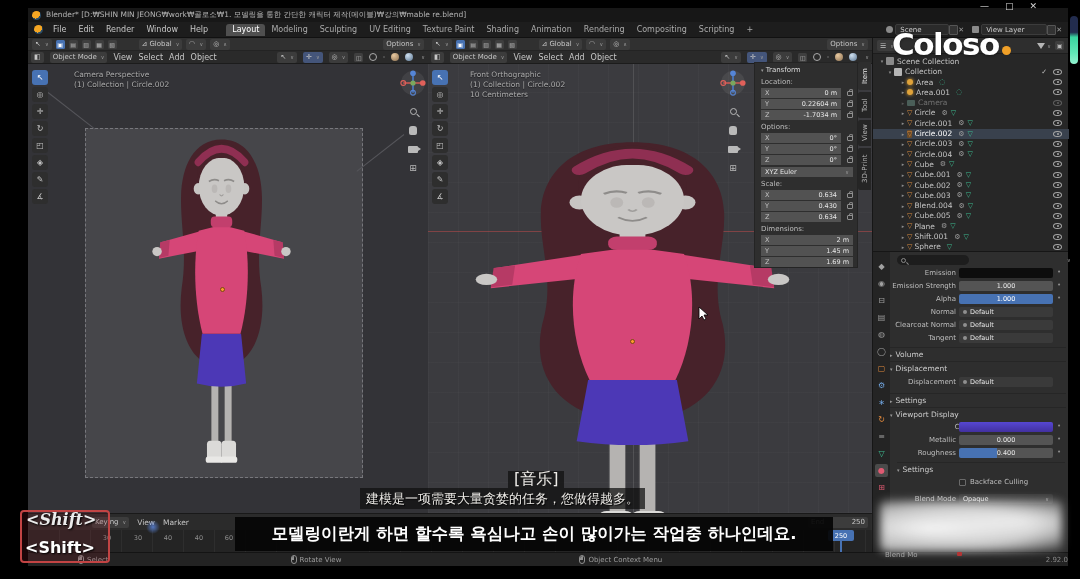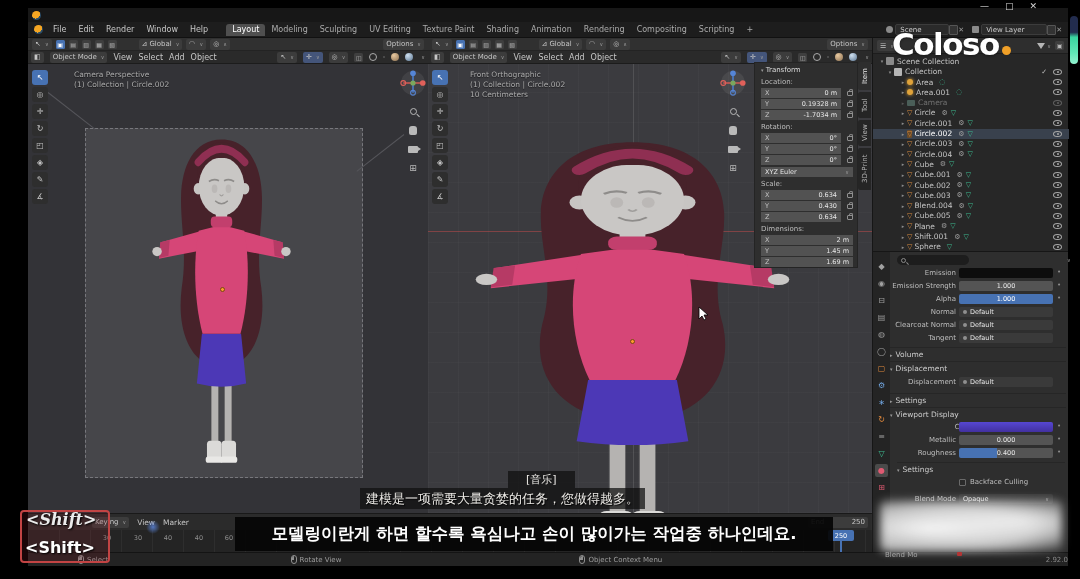--- a/index.html
+++ b/index.html
@@ -97,21 +97,21 @@
 .mico::before{content:'';position:absolute;left:0;top:0;width:2.5px;height:3.5px;background:#8f8f8f;border-radius:3px 0 0 0}
 
 .coloso{left:892px;top:26px;z-index:40;color:#fff;font-size:31px;font-weight:900;letter-spacing:-1.5px;display:flex;align-items:baseline;text-shadow:0 1px 3px rgba(0,0,0,.4);font-family:"DejaVu Sans",sans-serif}
 .coloso .dotc{width:9px;height:9px;border-radius:50%;background:#f0a028;margin-left:3px}
 .volpill{left:1070px;top:16px;width:8px;height:48px;border-radius:4px;z-index:50;background:linear-gradient(180deg,#222c4e 0,#222c4e 34%,#39d39f 44%,#62e8b8 78%,#93f2cf 100%)}
 .keycast{left:20px;top:510px;width:90px;height:53px;border:2px solid #c24444;border-radius:4px;background:rgba(150,35,45,.18);z-index:55}
 .kc1{position:absolute;left:4px;top:-2px;font-family:"DejaVu Serif",serif;font-style:italic;font-weight:bold;font-size:16px;color:#ececec;text-shadow:1px 1px 2px #000}
 .kc2{position:absolute;left:3px;top:26px;font-weight:bold;font-size:16px;color:#fff;text-shadow:1px 1px 2px #000}
 .subkr{left:235px;top:517px;width:598px;height:34px;background:rgba(5,5,5,.93);z-index:60;display:flex;align-items:center;justify-content:center;font-size:16.5px;font-weight:bold;color:#fff;white-space:nowrap}
 .subcn{left:360px;top:488px;height:21px;background:rgba(15,15,15,.72);z-index:60;display:flex;align-items:center;padding:0 6px;font-size:13px;color:#eceae6;text-shadow:1px 1px 1px #000;white-space:nowrap}
-.submusic{left:508px;top:471px;height:17px;background:rgba(15,15,15,.72);z-index:60;display:flex;align-items:center;padding:0 18px;font-size:11px;color:#eceae6;z-index:60}
+.submusic{left:508px;top:471px;height:17px;background:rgba(15,15,15,.72);z-index:60;display:flex;align-items:center;padding:0 6px;font-size:16px;color:#eceae6;z-index:60}
 .blurblob{left:880px;top:500px;width:182px;height:52px;z-index:30;border-radius:6px;filter:blur(4px);background:radial-gradient(ellipse at 28% 55%,rgba(252,252,252,.95),rgba(235,235,235,.7) 55%,rgba(150,150,150,.15) 85%),radial-gradient(ellipse at 75% 40%,rgba(255,255,255,.9),transparent 75%)}
 .clickglow{left:146px;top:520px;width:14px;height:14px;border-radius:50%;background:radial-gradient(circle,rgba(100,150,255,.7),transparent 70%);z-index:54}
 </style>
 </head>
 <body>
 
 <svg width="0" height="0" style="position:absolute">
 <defs>
 <symbol id="char" viewBox="0 0 220 500" preserveAspectRatio="none">
   <path d="M110,30 C66,30 47,68 46,110 C45,152 56,188 47,238 C40,288 54,332 90,346 L130,346 C166,332 180,288 173,238 C164,188 175,152 174,110 C173,68 154,30 110,30 Z" fill="#47222a"></path>
@@ -153,20 +153,21 @@
   <circle cx="12" cy="21" r="2.2" fill="none" stroke="#5585d6" stroke-width="1"></circle>
   <circle cx="12" cy="12" r="2.4" fill="#7aa85c"></circle>
 </symbol>
 </defs>
 </svg>
 
 <div class="ab win"></div>
 
 <div class="ab titlebar">
   <span class="blogo"></span>
+  <span class="title-text">Blender* [D:₩SHIN MIN JEONG₩work₩콜로소₩1. 모델링을 통한 간단한 캐릭터 제작(메이블)₩강의₩mable re.blend]</span>
 </div>
 <div class="winctl" style="left:980px">
   <span>—</span>
   <span>□</span>
   <span>✕</span>
 </div>
 
 <div class="ab menubar">
   <span class="blogo" style="margin-right:4px"></span>
   <span class="mitem">File</span>
@@ -412,30 +413,30 @@
 
 <div class="ab npanel">
   <div class="plab" style="left:6px;top:3px;color:#dedede"><span style="font-size:5px;color:#999">▾</span> <span>Transform</span></div>
   <div class="plab" style="left:6px;top:15px">Location:</div>
   <div class="trow" style="top:25px">
       <span class="ax">X</span>
       <span>0 m</span>
     </div>
   <div class="trow" style="top:36px">
       <span class="ax">Y</span>
-      <span>0.19328 m</span>
+      <span>0.22604 m</span>
     </div>
   <div class="trow" style="top:47px">
       <span class="ax">Z</span>
       <span>-1.7034 m</span>
     </div>
   <span class="lk" style="left:92px;top:28px"></span>
   <span class="lk" style="left:92px;top:39px"></span>
   <span class="lk" style="left:92px;top:50px"></span>
-  <div class="plab" style="left:6px;top:60px">Rotation:</div>
+  <div class="plab" style="left:6px;top:60px">Options:</div>
   <div class="trow" style="top:70px">
       <span class="ax">X</span>
       <span>0°</span>
     </div>
   <div class="trow" style="top:81px">
       <span class="ax">Y</span>
       <span>0°</span>
     </div>
   <div class="trow" style="top:92px">
       <span class="ax">Z</span>

